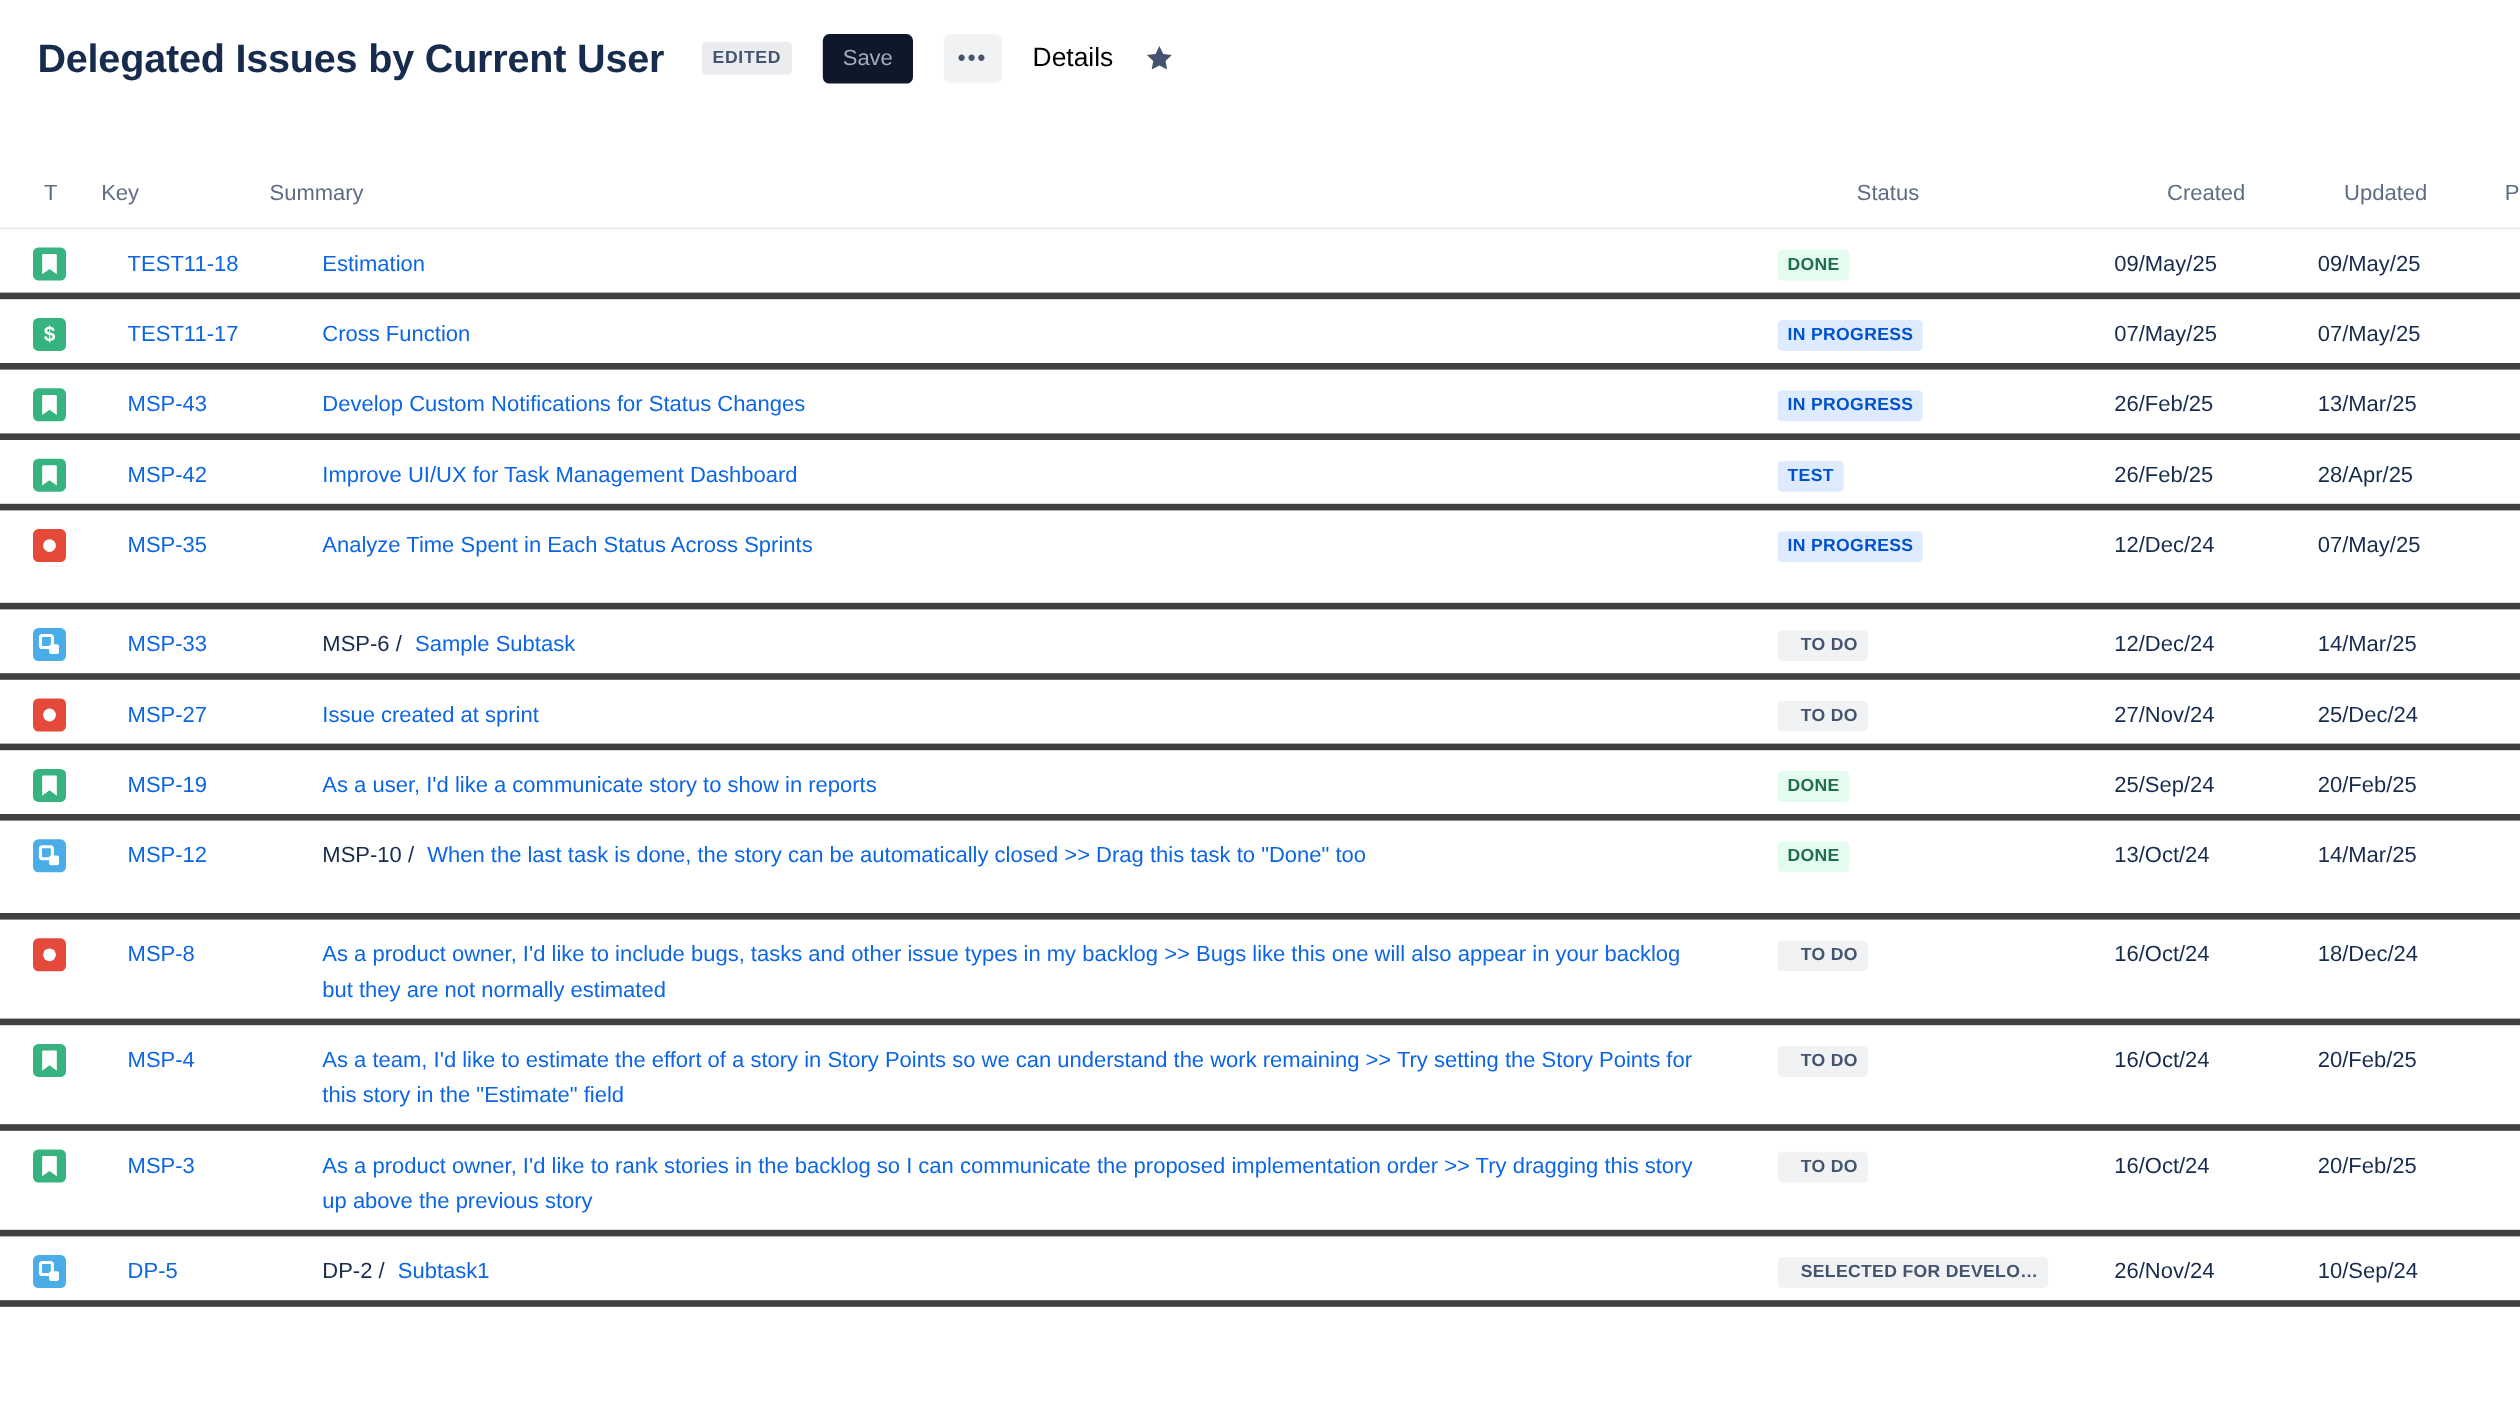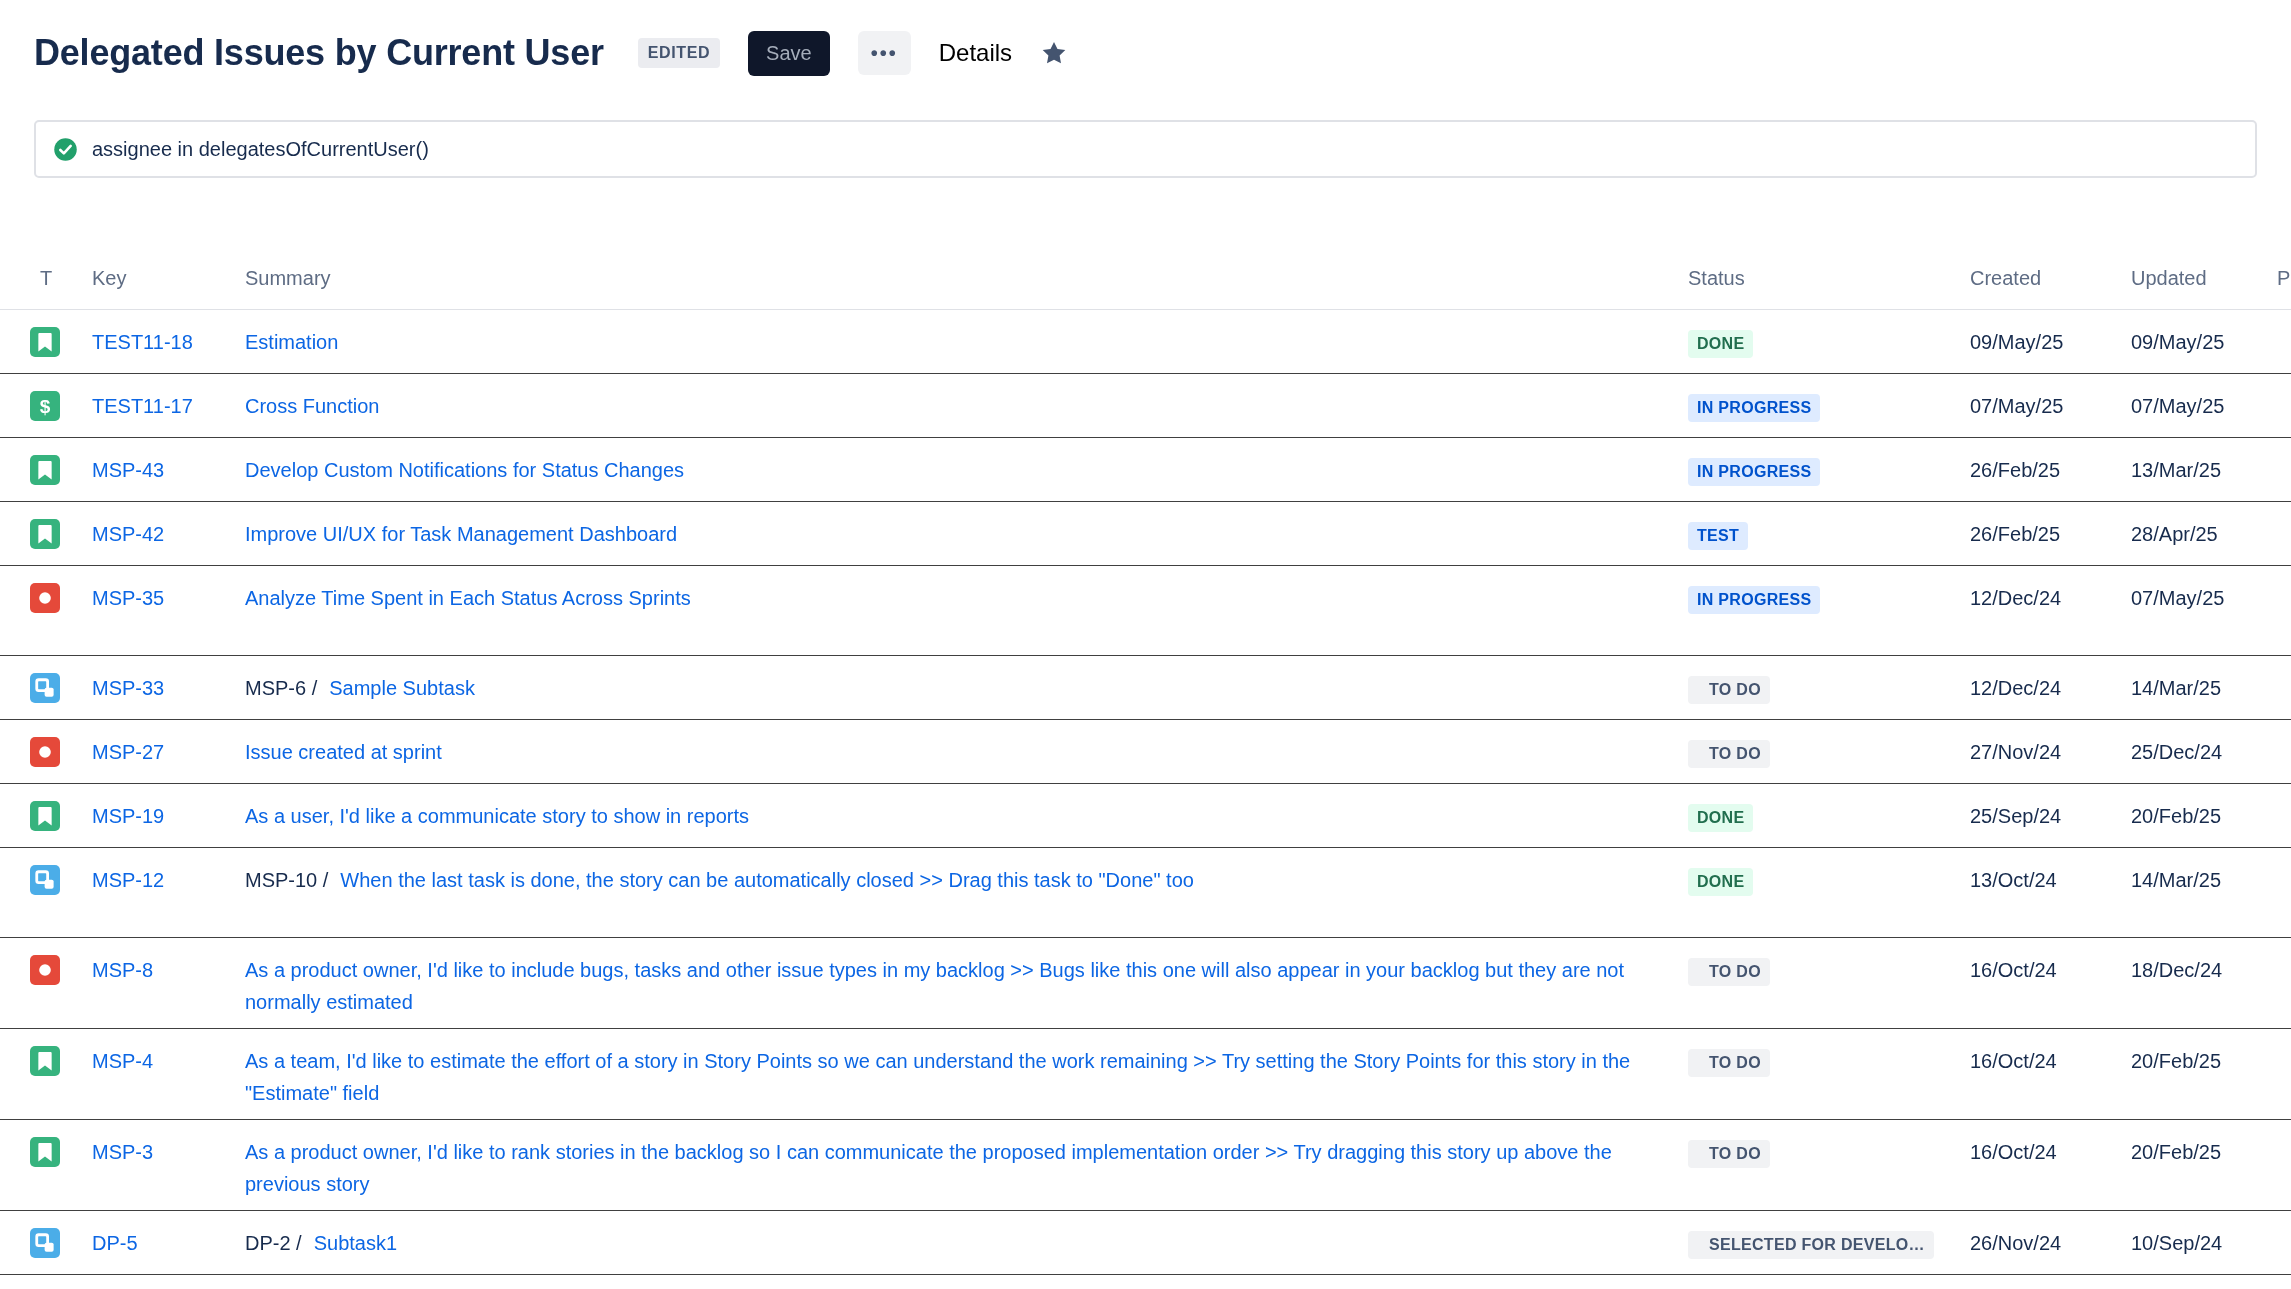--- a/index.html
+++ b/index.html
@@ -106,23 +106,24 @@
     border-bottom: 1px solid #DFE1E6;
     color: #5E6C84;
     font-size: 20px;
     font-weight: 500;
   }
   .thead > div { cursor: pointer; white-space: nowrap; }
   .th-type { padding-left: 10px; }
   .th-status, .th-created, .th-updated, .th-priority { padding-left: 10px; }
 
   .row {
-    border-bottom: 1px solid #404040;
+    border-bottom: 6px solid #404040;
     min-height: 64px;
     align-items: start;
+    gap: 24px;
   }
   .tbody .row:nth-child(5),
   .tbody .row:nth-child(9) { min-height: 90px; }
 
   .cell {
     padding-top: 16px;
     padding-bottom: 10px;
     line-height: 32px;
     font-size: 20px;
   }
@@ -182,29 +183,20 @@
     <a class="details-link">Details</a>
     <button class="fav-btn">
       <span>
         <svg viewBox="0 0 24 24" fill="#44546F">
             <path d="M12 2.5l3 6.1 6.7.9-4.9 4.7 1.2 6.6L12 17.7l-6 3.1 1.2-6.6L2.3 9.5l6.7-.9z"></path>
           </svg>
       </span>
     </button>
   </header>
 
-  <div class="jql-bar" role="textbox">
-    <span class="check-icon">
-      <svg viewBox="0 0 24 24">
-          <circle cx="12" cy="12" r="10" fill="#22A06B"></circle>
-          <path d="M7.4 12.4l3.1 3 6.1-6.6" stroke="#fff" stroke-width="2.3" fill="none" stroke-linecap="round" stroke-linejoin="round"></path>
-        </svg>
-    </span>
-    <span class="query-text">assignee in delegatesOfCurrentUser()</span>
-  </div>
 
   <div class="issues-table">
     <div class="thead grid-cols">
       <div class="th-type">T</div>
       <div class="th-key">Key</div>
       <div class="th-summary">Summary</div>
       <div class="th-status">Status</div>
       <div class="th-created">Created</div>
       <div class="th-updated">Updated</div>
       <div class="th-priority">P</div>

